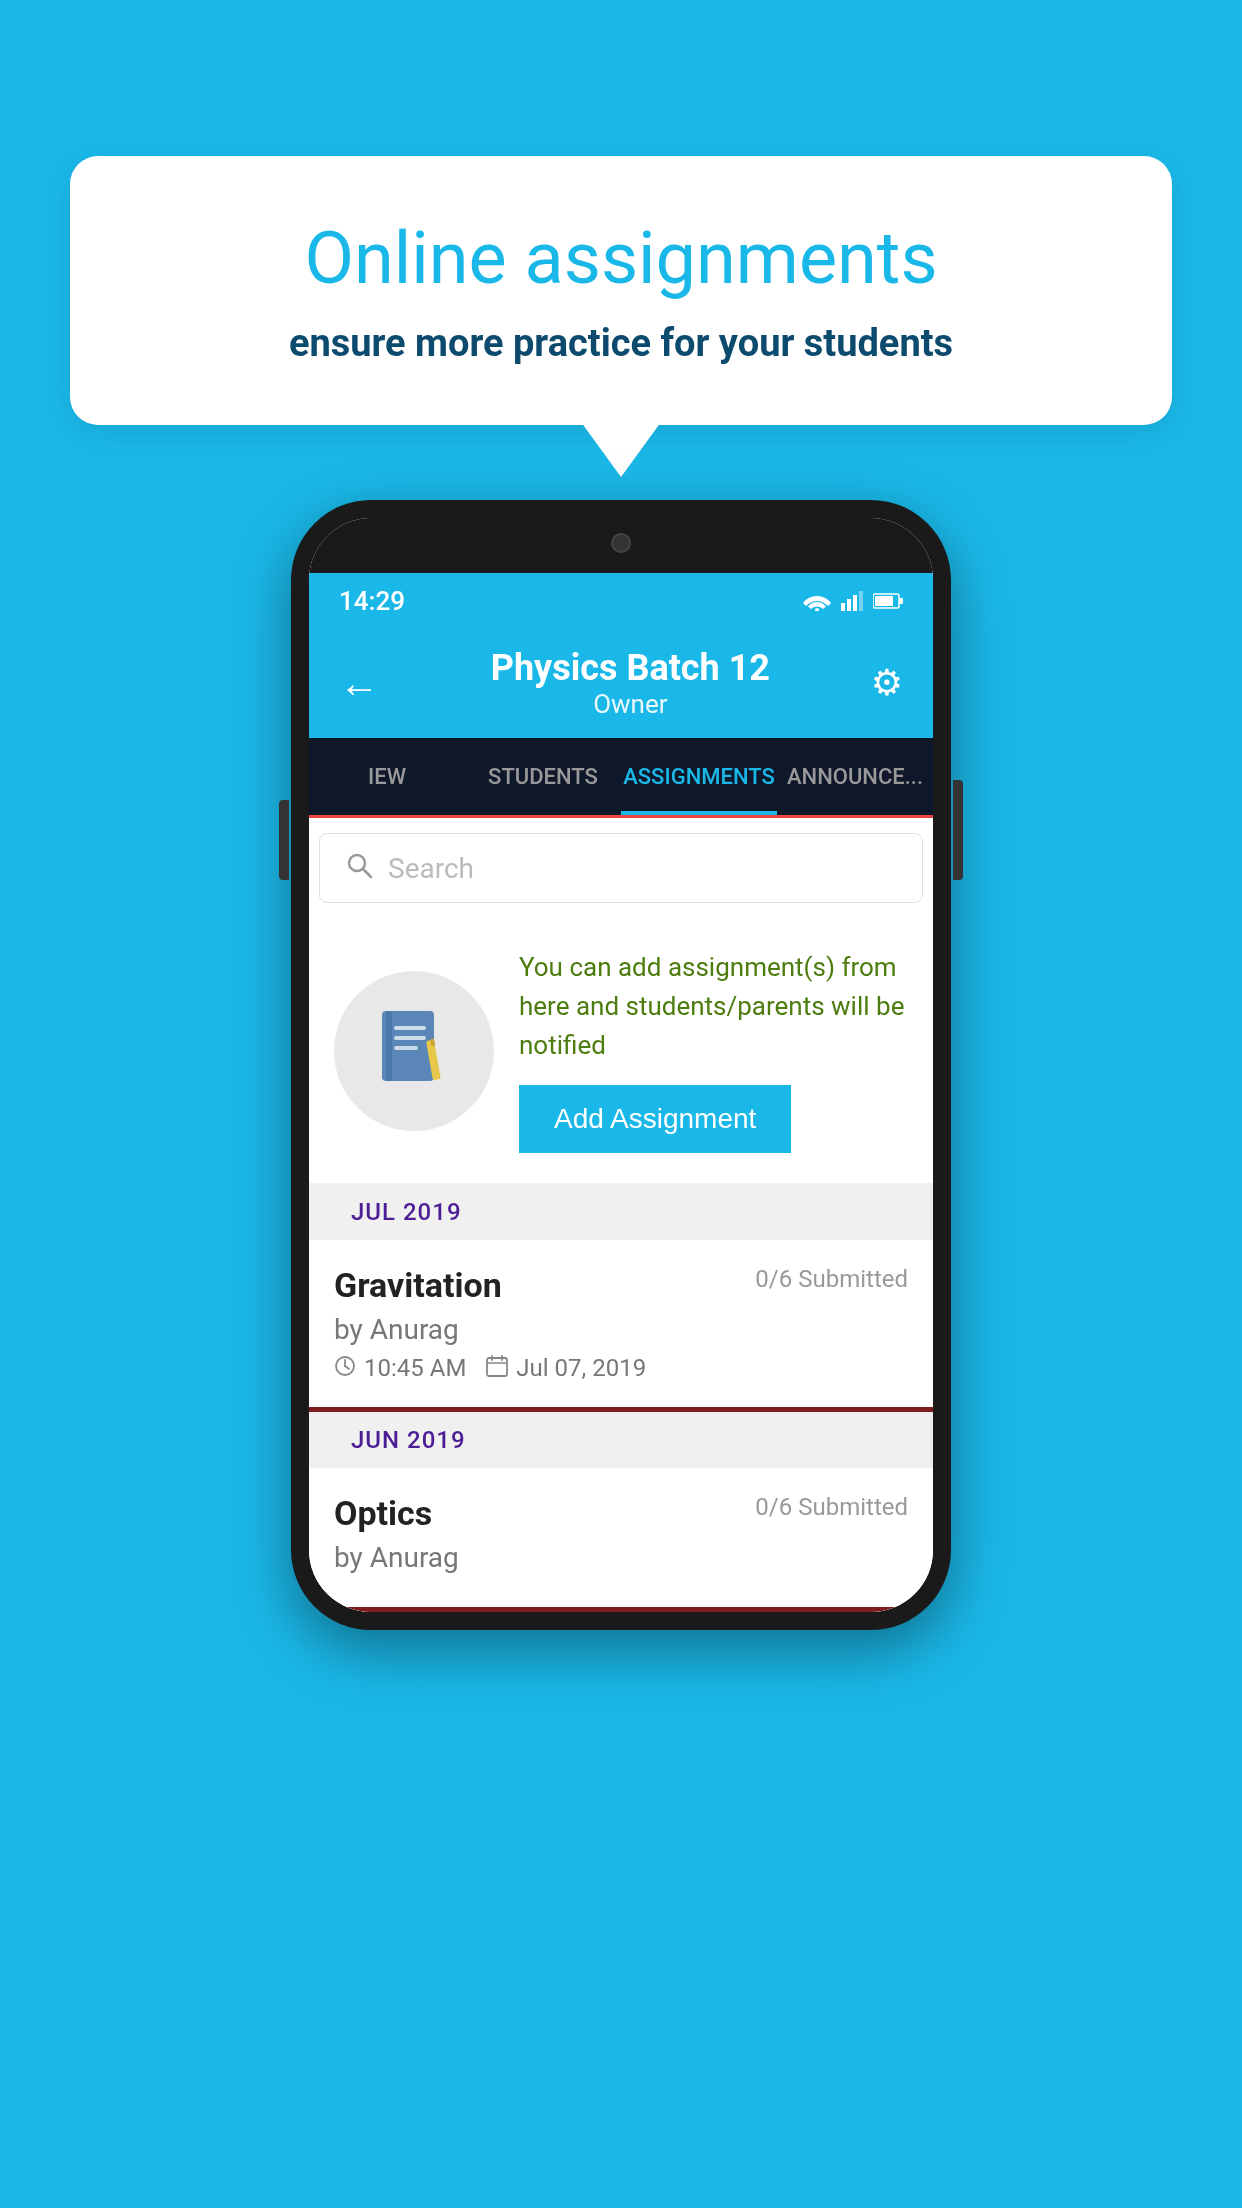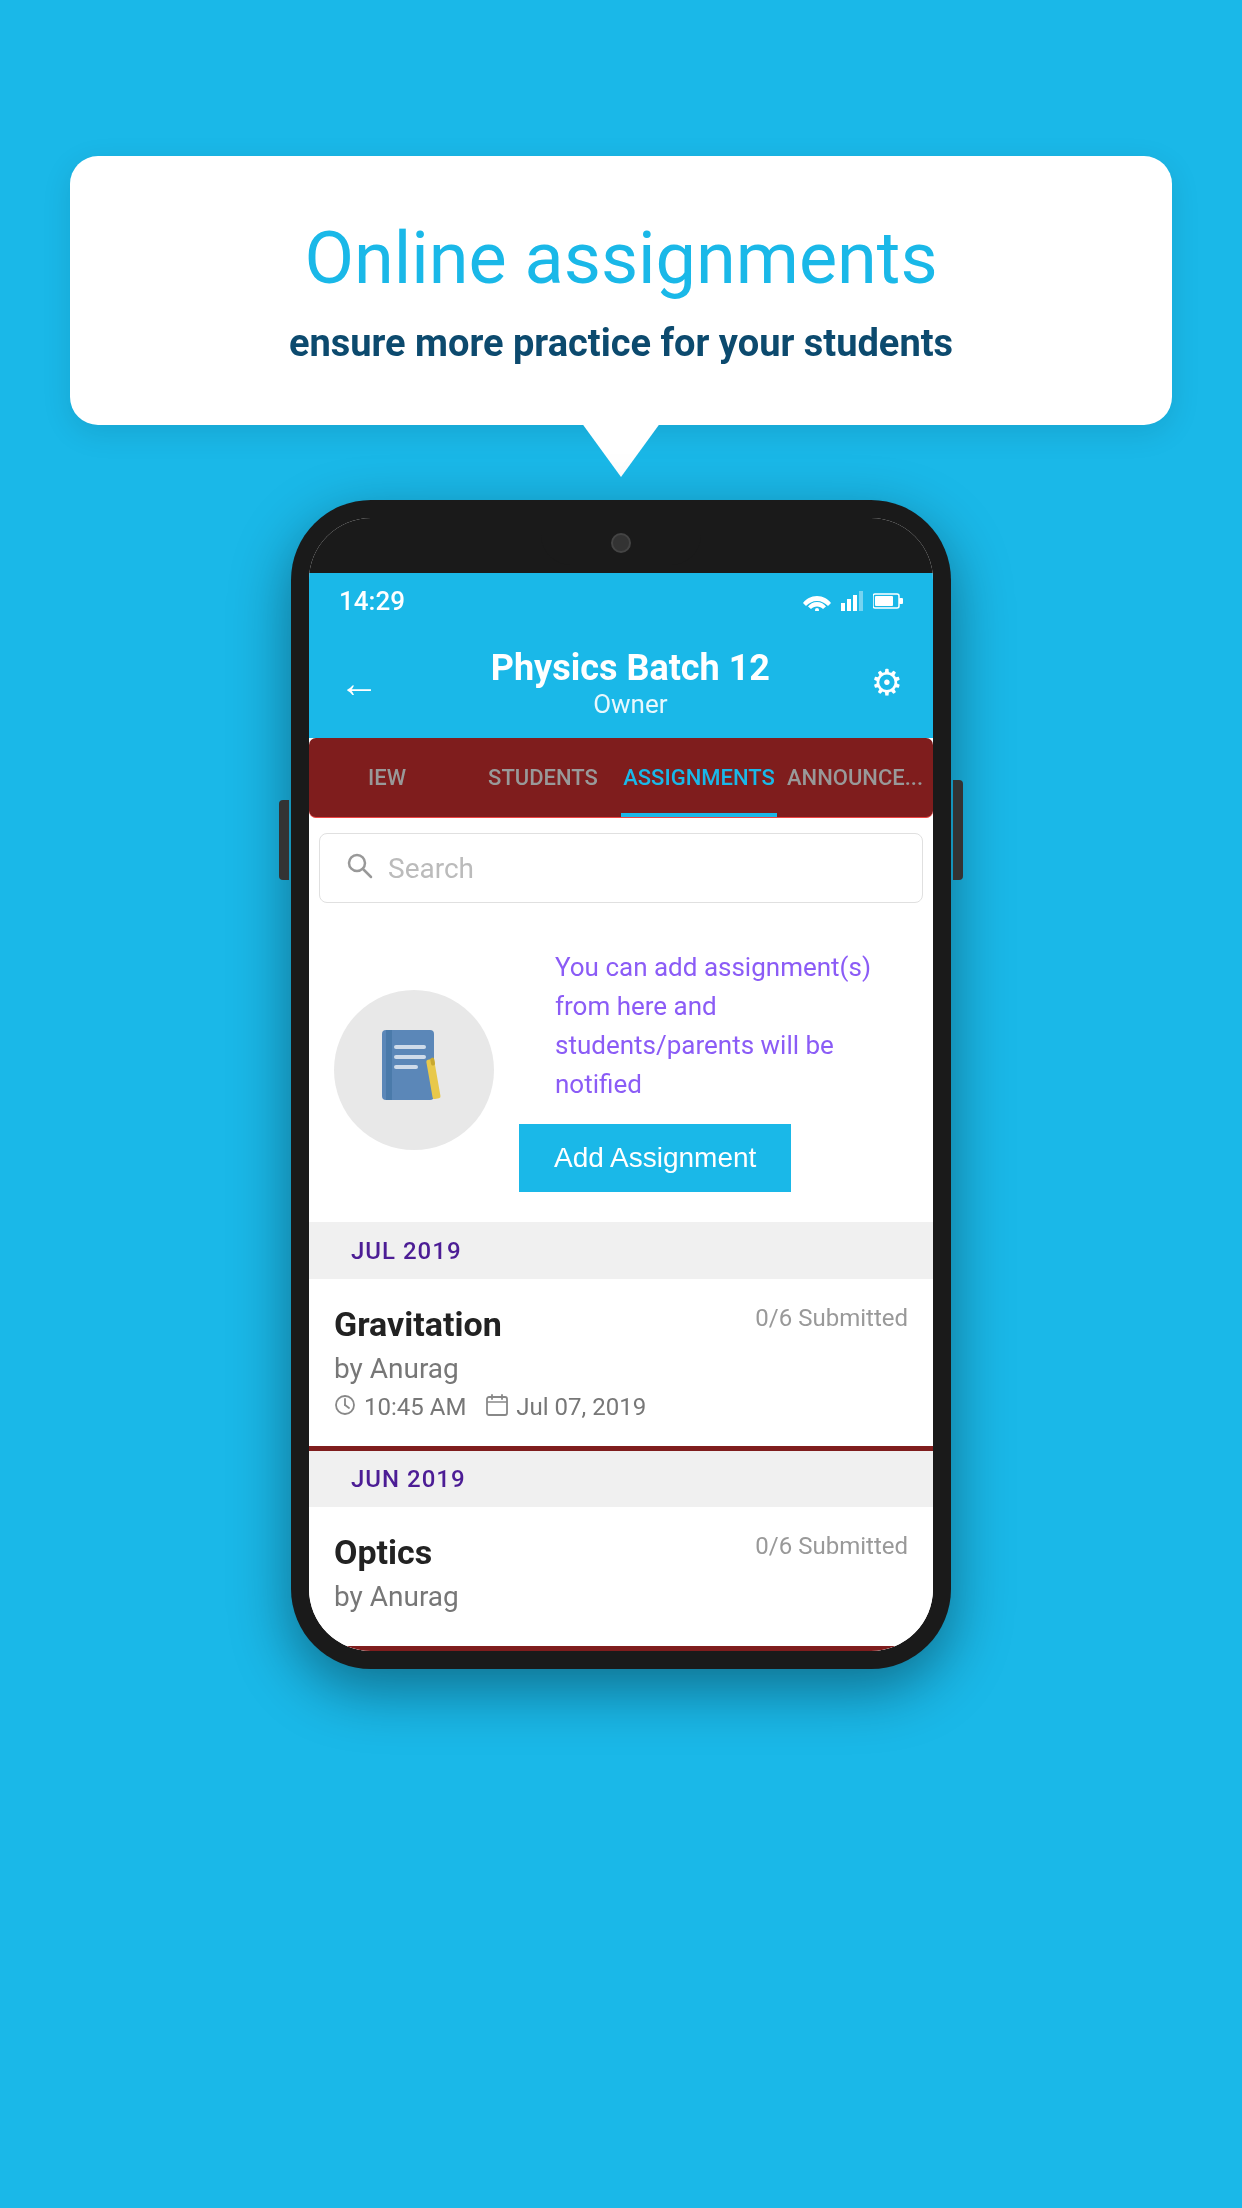--- a/index.html
+++ b/index.html
@@ -184,25 +184,24 @@
     }
 
     .app-bar-settings {
       color: white;
       font-size: 36px;
       cursor: pointer;
     }
 
     
     .tabs {
-      background: #7f1d1d;
-      display: flex;
-      border-bottom: 1px solid #ef4444;
+      background: #0f172a;
+      display: flex;
+      border-bottom: 3px solid #ef4444;
       height: 80px;
-      border-radius: 7px;
     }
 
     .tab {
       flex: 1;
       display: flex;
       align-items: center;
       justify-content: center;
       font-size: 22px;
       font-weight: 500;
       color: #999;
@@ -271,24 +270,23 @@
       align-items: center;
       justify-content: center;
     }
 
     .promo-content {
       flex: 1;
     }
 
     .promo-text {
       font-size: 26px;
-      color: #8b5cf6;
+      color: #4d7c0f;
       line-height: 1.5;
       margin-bottom: 20px;
-      margin-left: 36px;
     }
 
     .add-assignment-btn {
       background: #1ab8e8;
       color: white;
       border: none;
       border-radius: 0;
       padding: 18px 35px;
       font-size: 28px;
       font-weight: 500;

